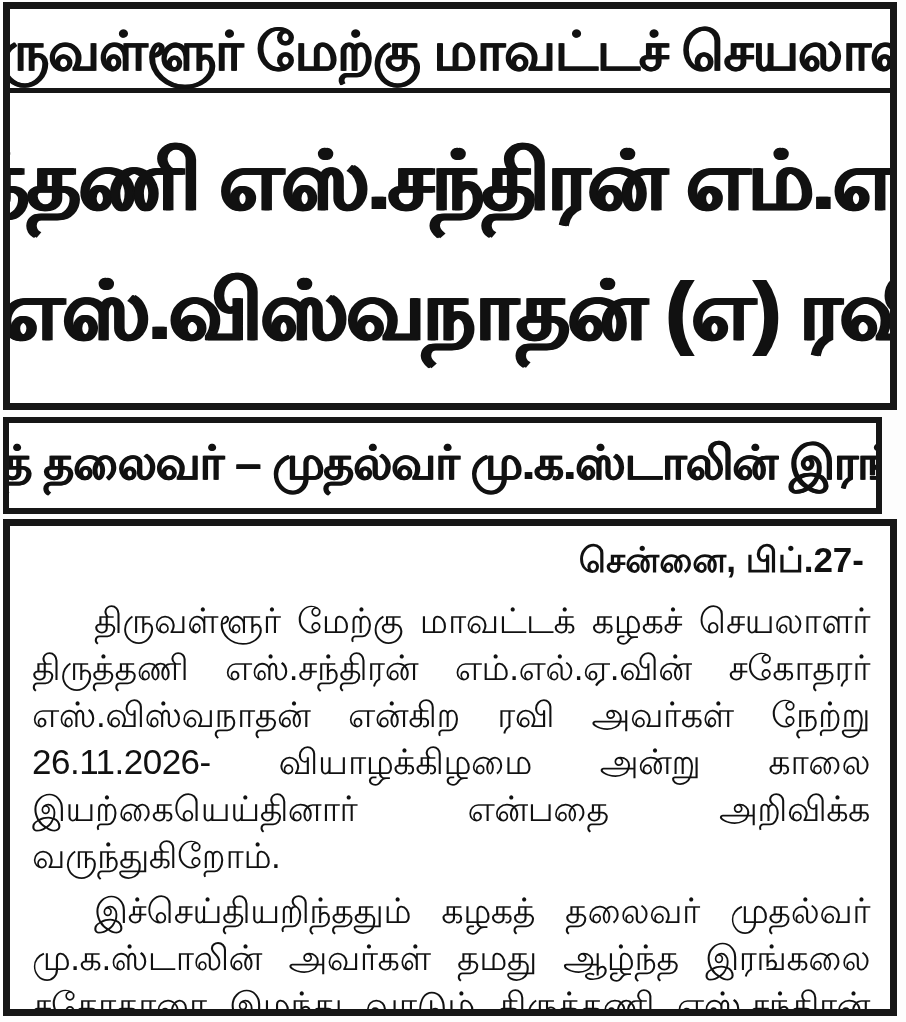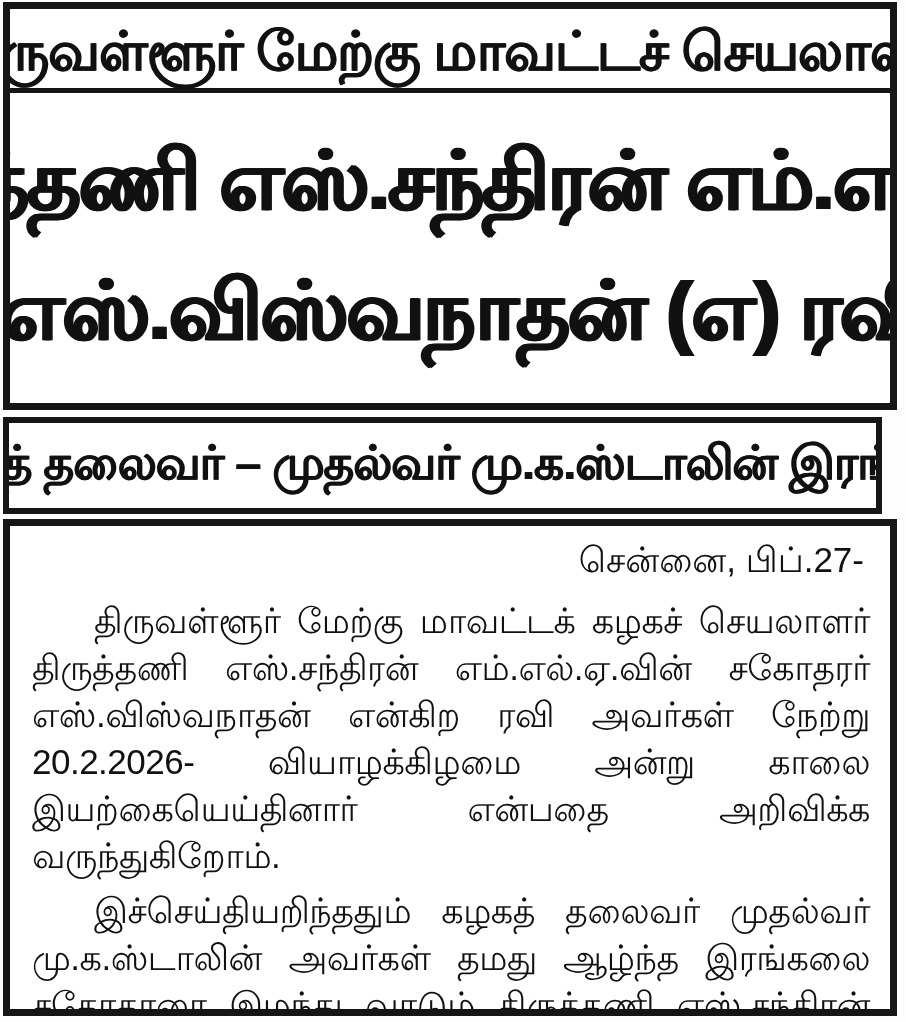--- a/index.html
+++ b/index.html
@@ -94,21 +94,21 @@
     height: 497px;
     box-sizing: border-box;
     border: 7px solid #161616;
     padding: 12px 20px 8px 22px;
     overflow: hidden;
     background: #ffffff;
   }
   .dateline {
     text-align: right;
     font-size: 35px;
-    font-weight: normal;
+    font-weight: bold;
     margin: 2px 6px 12px 0;
     letter-spacing: 0;
   }
   .body-para {
     font-size: 35px;
     line-height: 47px;
     text-align: justify;
     margin: 0;
     text-indent: 62px;
     letter-spacing: -0.5px;
@@ -130,17 +130,17 @@
       <div class="headline-line">சகோதரர் எஸ்.விஸ்வநாதன் (எ) ரவி மறைவு!</div>
     </div>
   </div>
 
   <div class="subheadline-box">
     <div class="subheadline">கழகத் தலைவர் – முதல்வர் மு.க.ஸ்டாலின் இரங்கல்!</div>
   </div>
 
   <div class="body-box">
     <div class="dateline">சென்னை, பிப்.27-</div>
-    <p class="body-para">திருவள்ளூர் மேற்கு மாவட்டக் கழகச் செயலாளர் திருத்தணி எஸ்.சந்திரன் எம்.எல்.ஏ.வின் சகோதரர் எஸ்.விஸ்வநாதன் என்கிற ரவி அவர்கள் நேற்று 20.2.2026- வியாழக்கிழமை அன்று காலை இயற்கையெய்தினார் என்பதை அறிவிக்க வருந்துகிறோம்.</p>
+    <p class="body-para">திருவள்ளூர் மேற்கு மாவட்டக் கழகச் செயலாளர் திருத்தணி எஸ்.சந்திரன் எம்.எல்.ஏ.வின் சகோதரர் எஸ்.விஸ்வநாதன் என்கிற ரவி அவர்கள் நேற்று 26.11.2026- வியாழக்கிழமை அன்று காலை இயற்கையெய்தினார் என்பதை அறிவிக்க வருந்துகிறோம்.</p>
     <p class="body-para">இச்செய்தியறிந்ததும் கழகத் தலைவர் முதல்வர் மு.க.ஸ்டாலின் அவர்கள் தமது ஆழ்ந்த இரங்கலை சகோதரரை இழந்து வாடும் திருத்தணி எஸ்.சந்திரன் உள்ளிட்ட அவரது குடும்பத்தினருக்கு தெரிவித்துள்ளார்.</p>
   </div>
 
 </div>
 
 </body></html>

